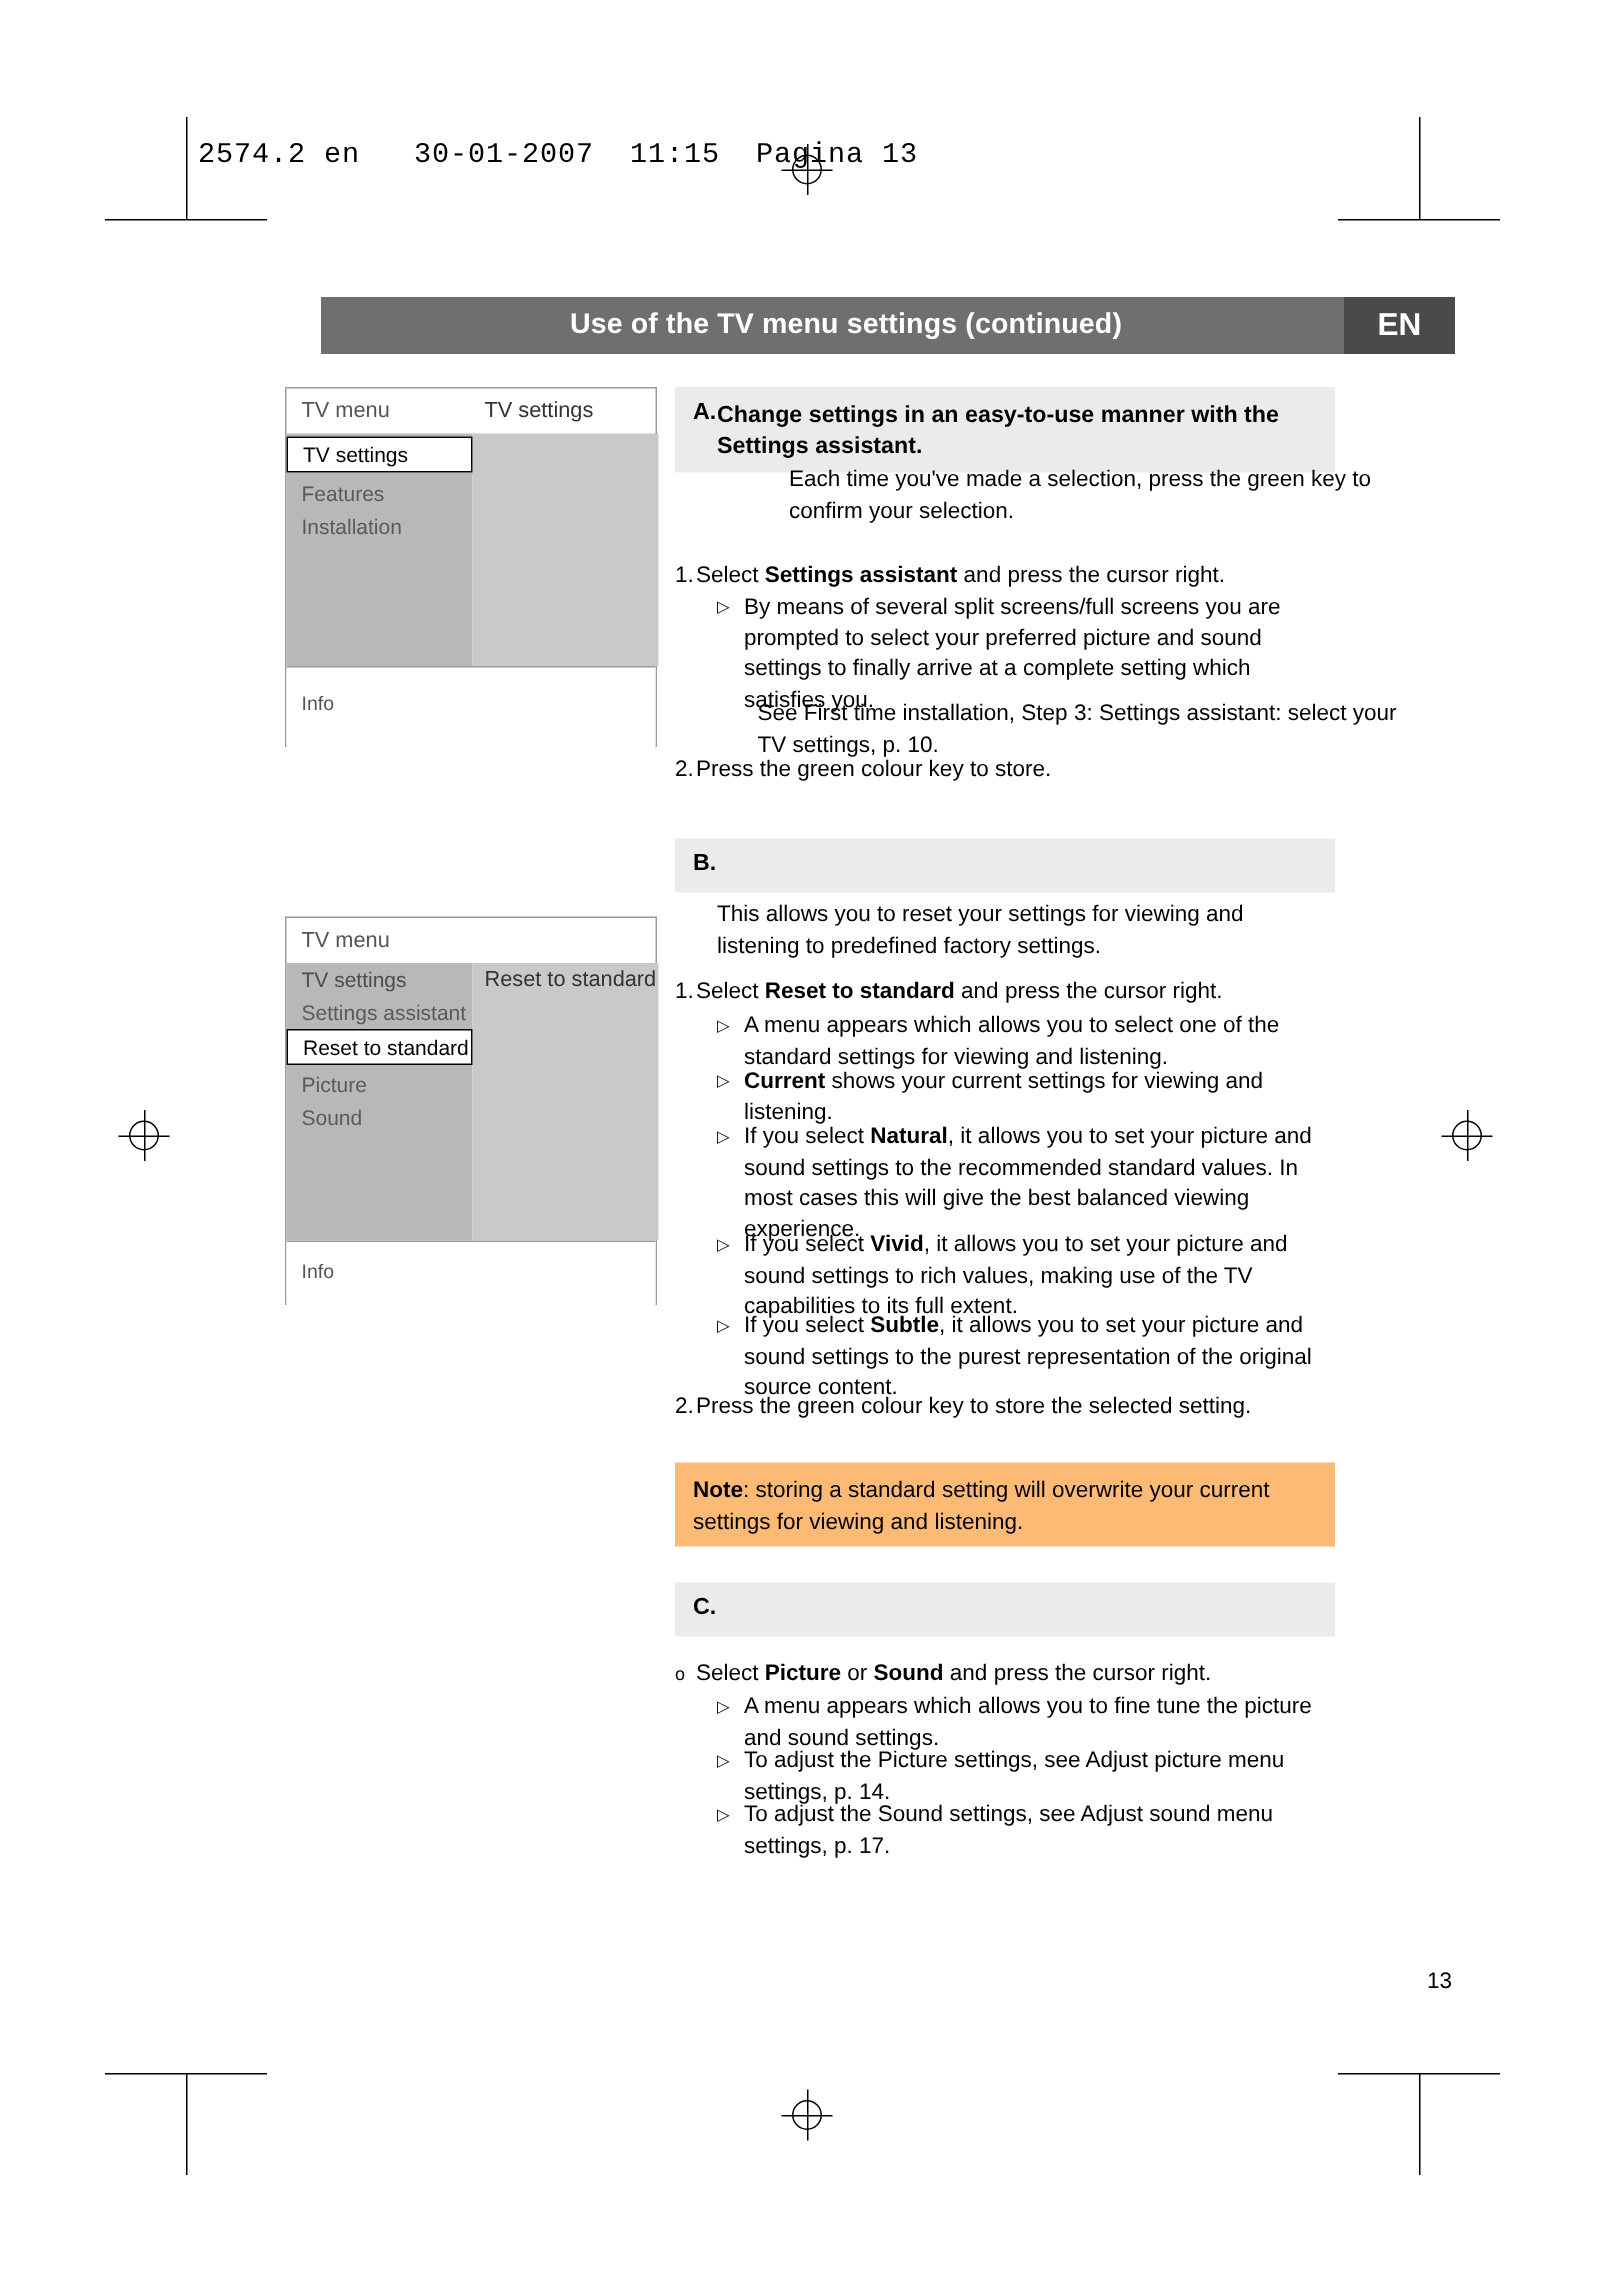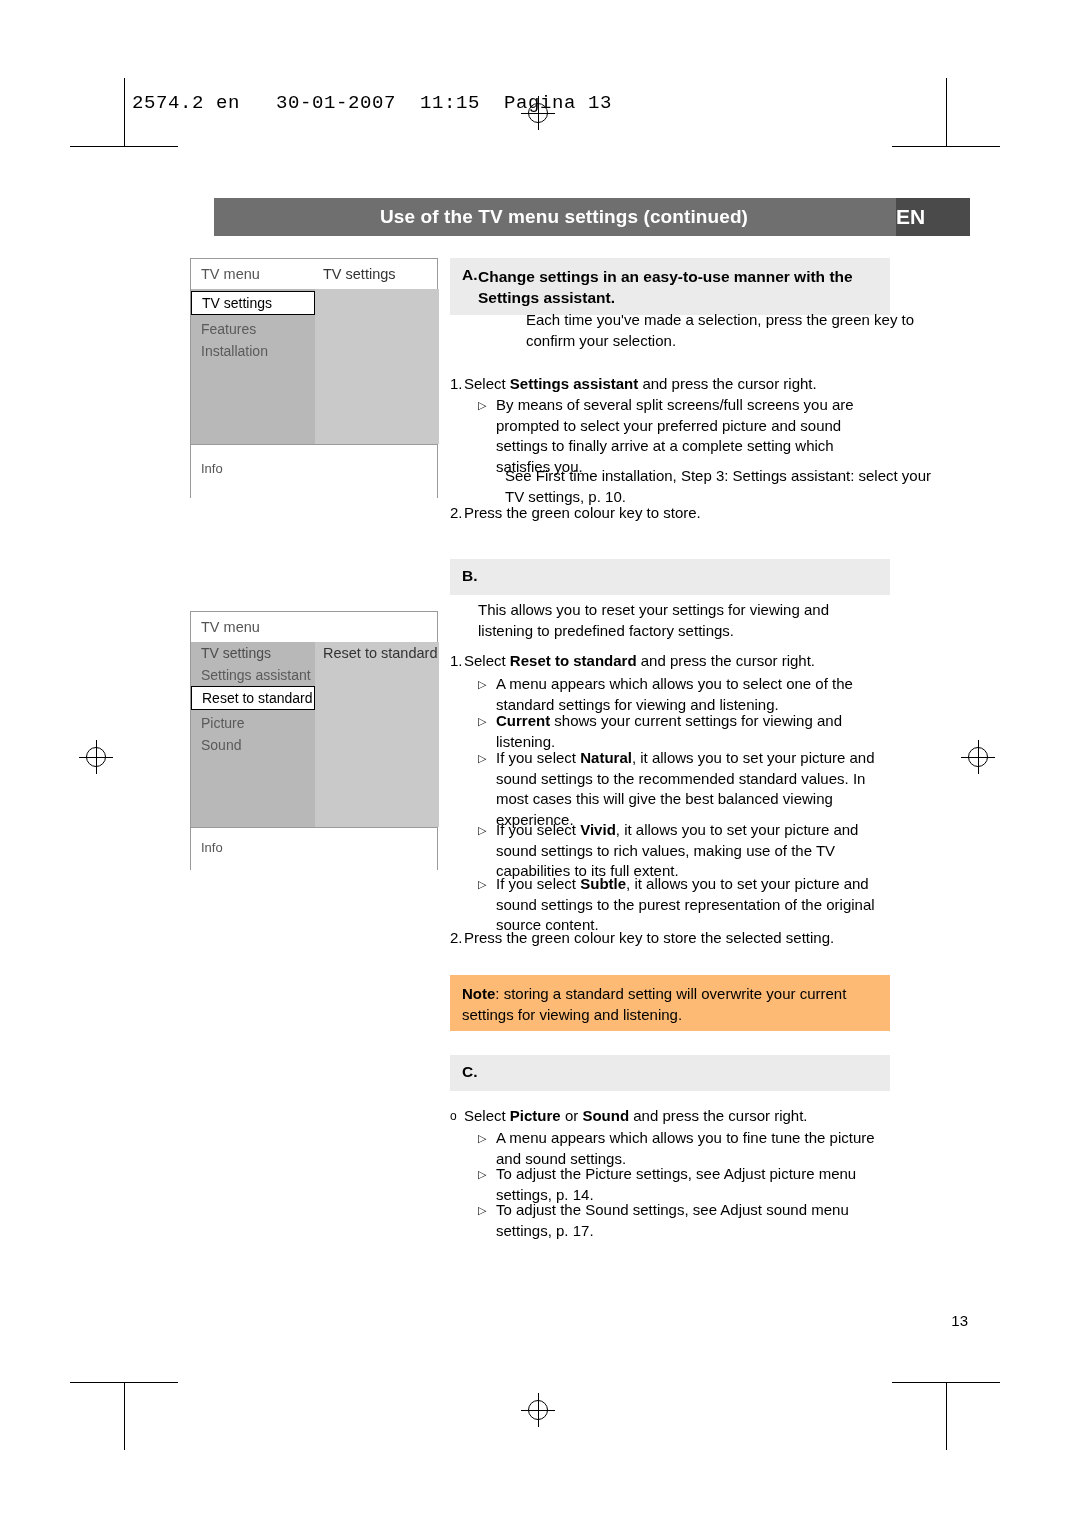--- a/index.html
+++ b/index.html
@@ -80,20 +80,21 @@
     position: absolute;
     left: 896px;
     top: 198px;
     width: 74px;
     height: 38px;
     background: #4a4a4a;
     color: #ffffff;
     font-size: 21px;
     font-weight: bold;
     line-height: 38px;
+    text-align: center;
   }
 
   
   .tvmock {
     position: absolute;
     background: #ffffff;
     border: 1px solid #9a9a9a;
     box-sizing: border-box;
   }
   .tvmock .row-title {

